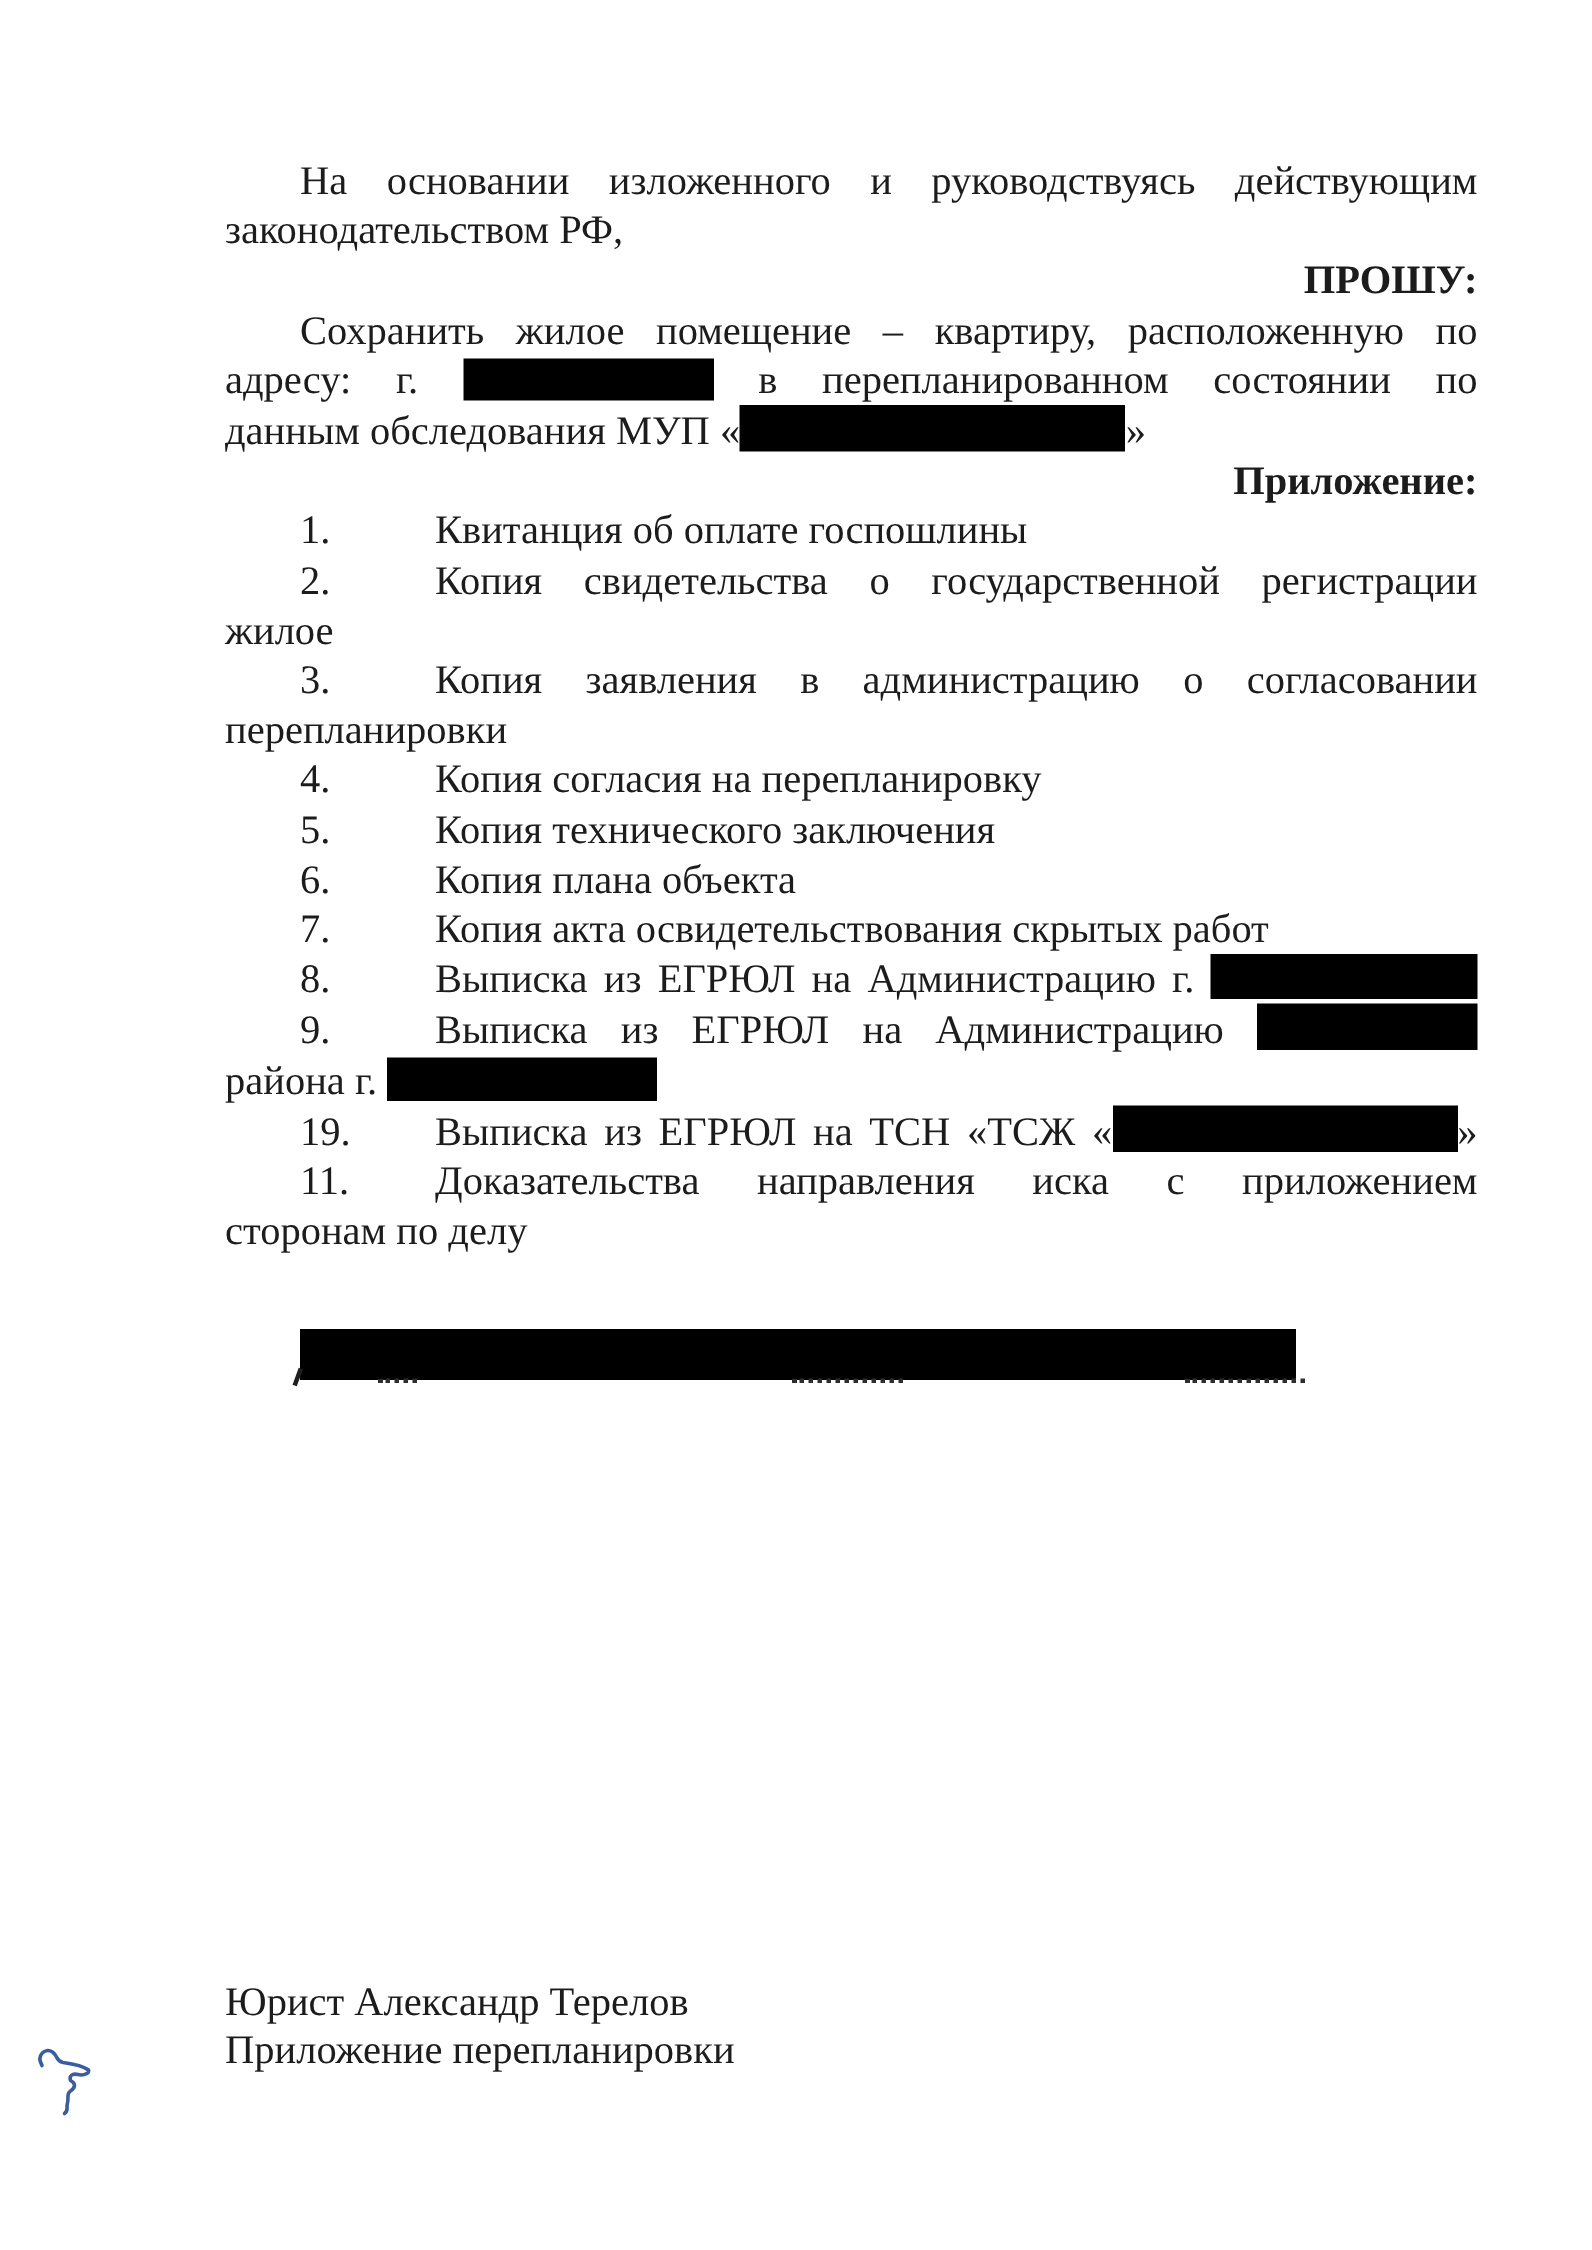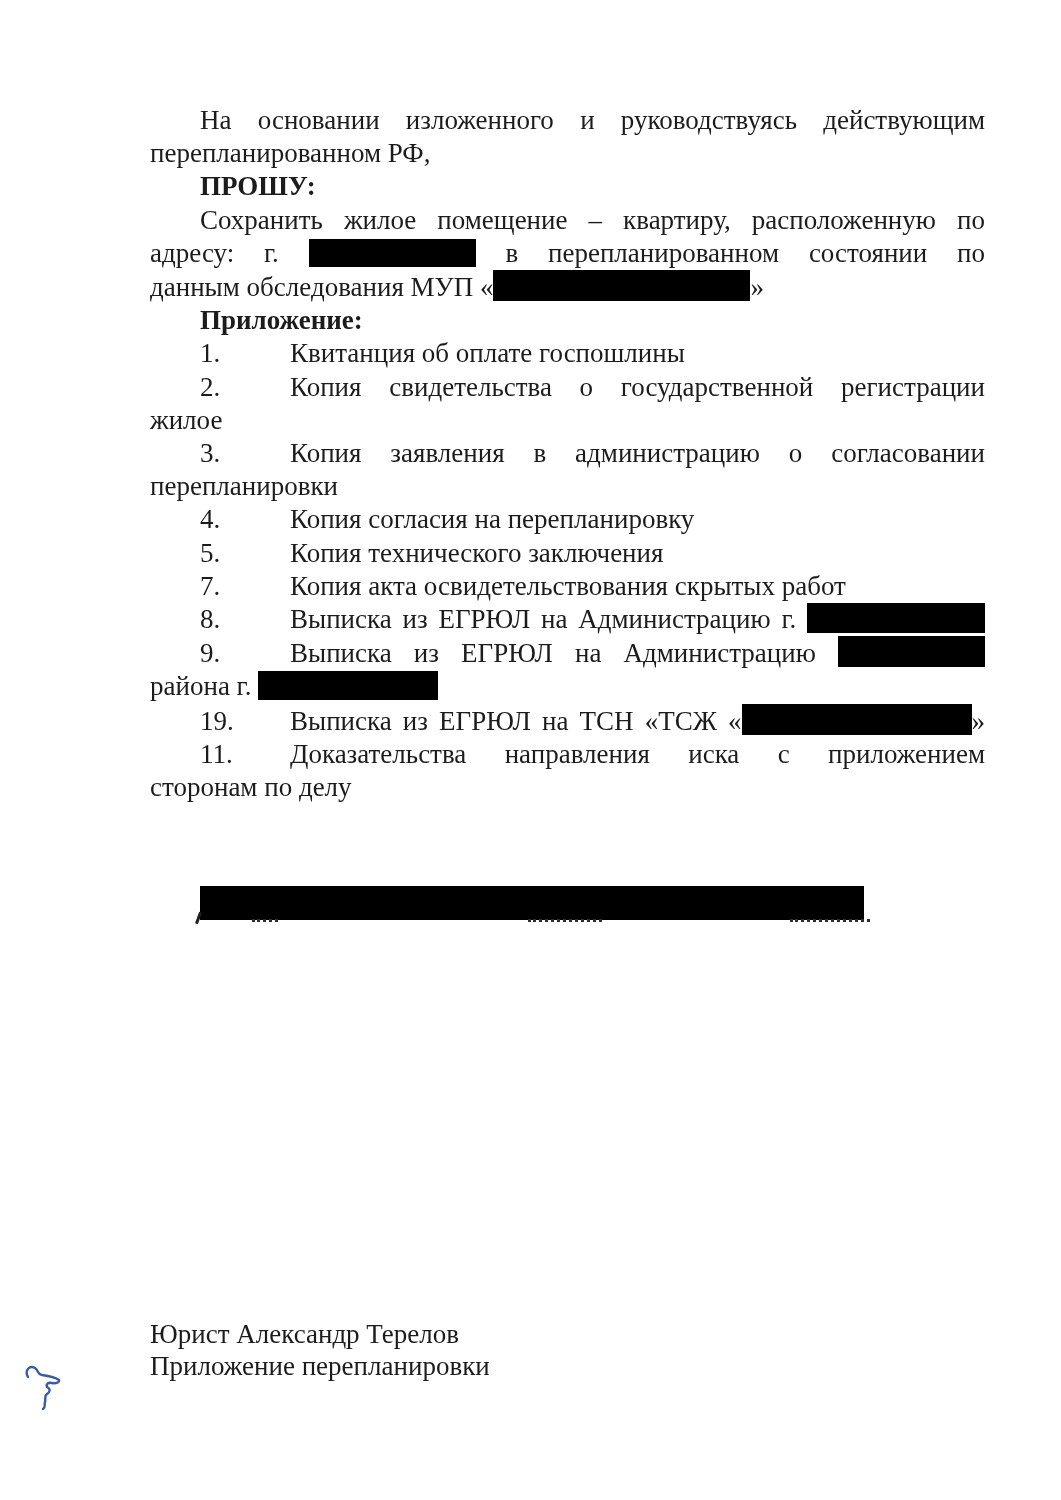--- a/index.html
+++ b/index.html
@@ -18,21 +18,21 @@
     position: absolute;
     left: 150px;
     top: 104px;
     width: 835px;
     font-size: 27px;
     line-height: 33.2px;
   }
   .doc-line { min-height: 33.2px; text-align: left; }
   .doc-line.jl { text-align: justify; text-align-last: justify; text-justify: inter-word; }
   .doc-line.ind { text-indent: 50px; }
-  .doc-line.bold { font-weight: bold; }
+  .doc-line.bold { font-weight: bold; text-align: right; }
   .tabnum {
     display: inline-block;
     width: 140px;
     text-indent: 50px;
     text-align: left;
   }
   .redact {
     display: inline-block;
     background: #000000;
     vertical-align: -5px;
@@ -71,33 +71,34 @@
     height: 50px;
   }
 </style>
 </head>
 <body>
 
 <div class="page">
 
   <div class="doc-body">
       <div class="doc-line jl ind">На основании изложенного и руководствуясь действующим</div>
-      <div class="doc-line">перепланированном РФ,</div>
+      <div class="doc-line">законодательством РФ,</div>
       <div class="doc-line ind bold">ПРОШУ:</div>
       <div class="doc-line jl ind">Сохранить жилое помещение – квартиру, расположенную по</div>
       <div class="doc-line jl">адресу: г. <span class="redact" style="width: 167px; height: 28px;"></span> в перепланированном состоянии по</div>
       <div class="doc-line">данным обследования МУП «<span class="redact" style="width: 257px; height: 31px;"></span>»</div>
       <div class="doc-line ind bold">Приложение:</div>
       <div class="doc-line"><span class="tabnum">1.</span>Квитанция об оплате госпошлины</div>
       <div class="doc-line jl"><span class="tabnum">2.</span>Копия свидетельства о государственной регистрации</div>
       <div class="doc-line">жилое</div>
       <div class="doc-line jl"><span class="tabnum">3.</span>Копия заявления в администрацию о согласовании</div>
       <div class="doc-line">перепланировки</div>
       <div class="doc-line"><span class="tabnum">4.</span>Копия согласия на перепланировку</div>
       <div class="doc-line"><span class="tabnum">5.</span>Копия технического заключения</div>
+      <div class="doc-line"><span class="tabnum">6.</span>Копия плана объекта</div>
       <div class="doc-line"><span class="tabnum">7.</span>Копия акта освидетельствования скрытых работ</div>
       <div class="doc-line jl"><span class="tabnum">8.</span>Выписка из ЕГРЮЛ на Администрацию г. <span class="redact" style="width: 178px; height: 30px;"></span></div>
       <div class="doc-line jl"><span class="tabnum">9.</span>Выписка из ЕГРЮЛ на Администрацию <span class="redact" style="width: 147px; height: 31px;"></span></div>
       <div class="doc-line">района г. <span class="redact" style="width: 180px; height: 29px;"></span></div>
       <div class="doc-line jl"><span class="tabnum">19.</span>Выписка из ЕГРЮЛ на ТСН «ТСЖ «<span class="redact" style="width: 230px; height: 31px;"></span>»</div>
       <div class="doc-line jl"><span class="tabnum">11.</span>Доказательства направления иска с приложением</div>
       <div class="doc-line">сторонам по делу</div>
     </div>
 
   <div class="sig-redact" style="width: 664px; height: 34px;"></div>

